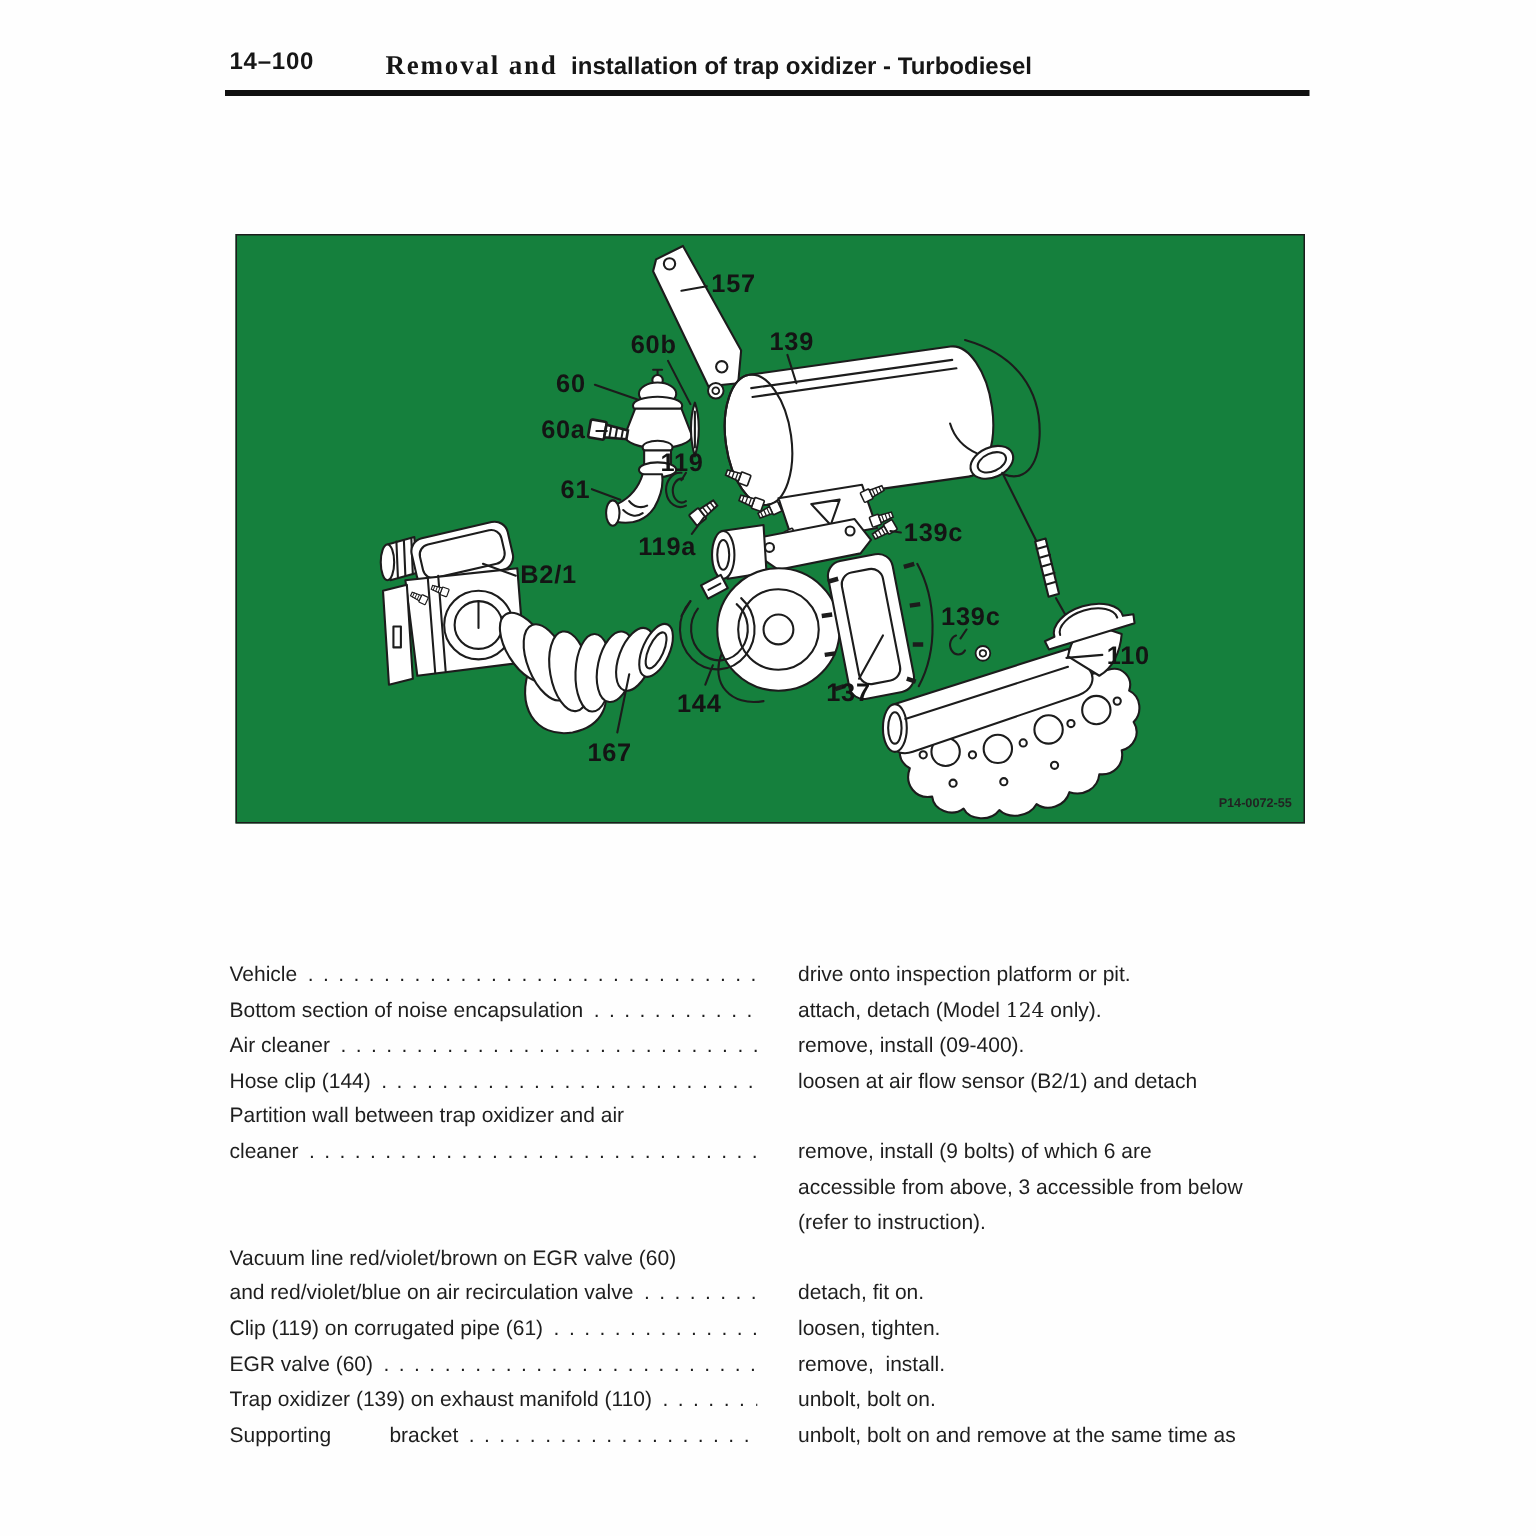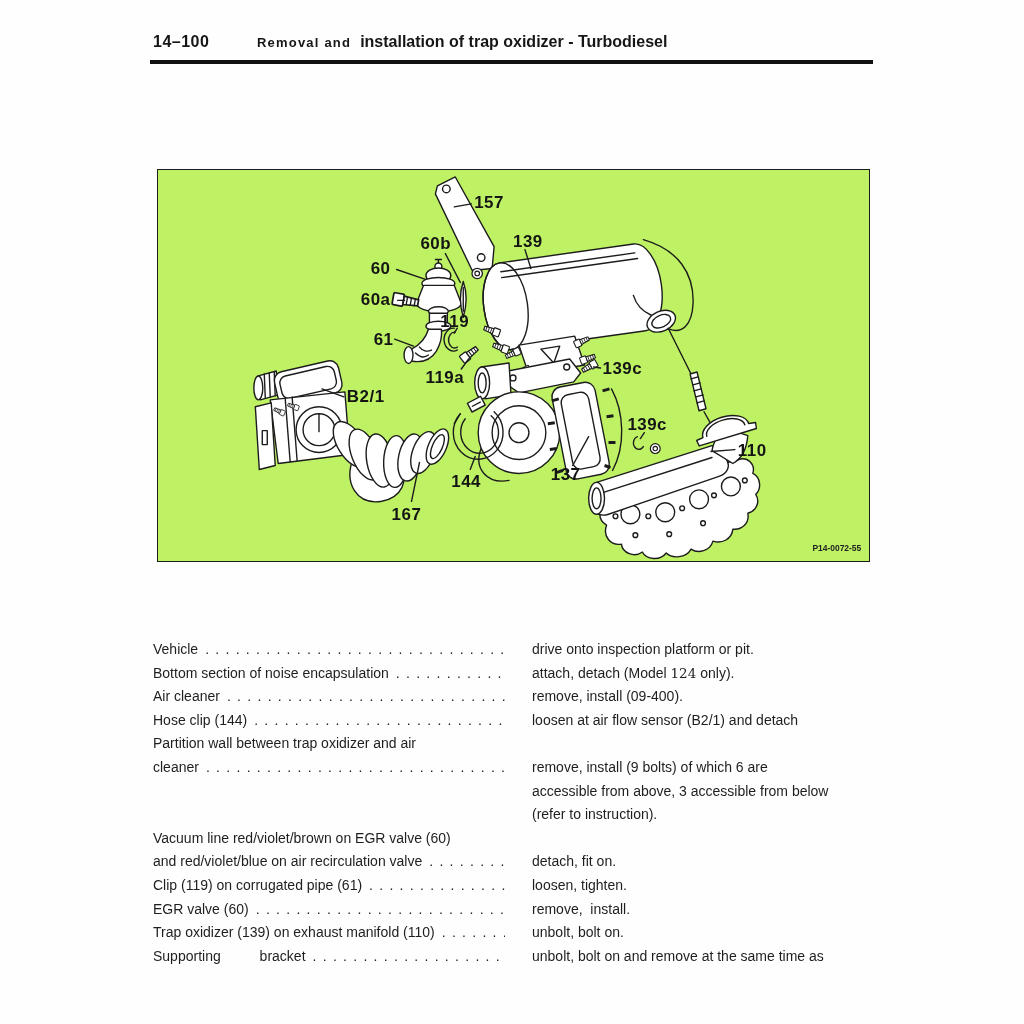--- a/index.html
+++ b/index.html
@@ -1,24 +1,24 @@
 <!DOCTYPE html>
 <html><head>
 <meta charset="utf-8">
 <style>
   html,body{margin:0;padding:0;background:#ffffff;}
   .page{position:relative;width:1024px;height:1024px;background:#fefefe;color:#161616;
         font-family:"Liberation Sans",sans-serif;overflow:hidden;}
   
   .hdr-code{position:absolute;left:153px;top:33px;font-size:16px;font-weight:700;letter-spacing:.5px;white-space:nowrap;}
   .hdr-title{position:absolute;left:257px;top:33px;font-size:16px;font-weight:700;white-space:nowrap;}
-  .hdr-title .prefix{font-family:Liberation Sans, sans-serif;font-size:13px;letter-spacing:1.2px;margin-right:9px;}
+  .hdr-title .prefix{font-family:Liberation Serif, serif;font-size:18px;letter-spacing:1.2px;margin-right:9px;}
   .hdr-rule{position:absolute;left:150px;top:60px;width:723px;height:3.5px;background:#111;}
   
-  .fig{position:absolute;left:157px;top:169px;width:713px;height:393px;border:1.6px solid #1c1c1c;box-sizing:border-box;background:#bef264;}
+  .fig{position:absolute;left:157px;top:156px;width:713px;height:393px;border:1.6px solid #1c1c1c;box-sizing:border-box;background:#15803d;}
   .fig svg{display:block;width:100%;height:100%;}
   .ln{stroke:#1c1c1c;stroke-width:1.4;fill:none;stroke-linecap:round;stroke-linejoin:round;}
   .fl{stroke:#1c1c1c;stroke-width:1.4;fill:#ffffff;stroke-linejoin:round;}
   .bolt{stroke:#1c1c1c;stroke-width:3;fill:none;stroke-linecap:butt;}
   .lbl{font:700 17px "Liberation Sans",sans-serif;fill:#141414;letter-spacing:.5px;}
   .ref{font:700 8.5px "Liberation Sans",sans-serif;fill:#222;}
   
   .proc{position:absolute;left:153px;top:638px;width:719px;font-size:14px;color:#1e1e1e;}
   .pline{display:flex;height:23.6px;line-height:23.6px;}
   .pl{width:352px;flex:none;display:flex;overflow:hidden;}

